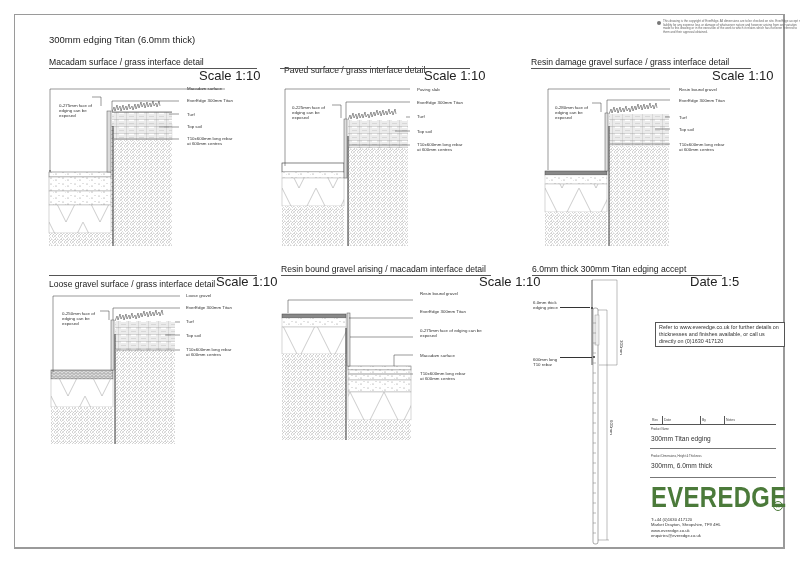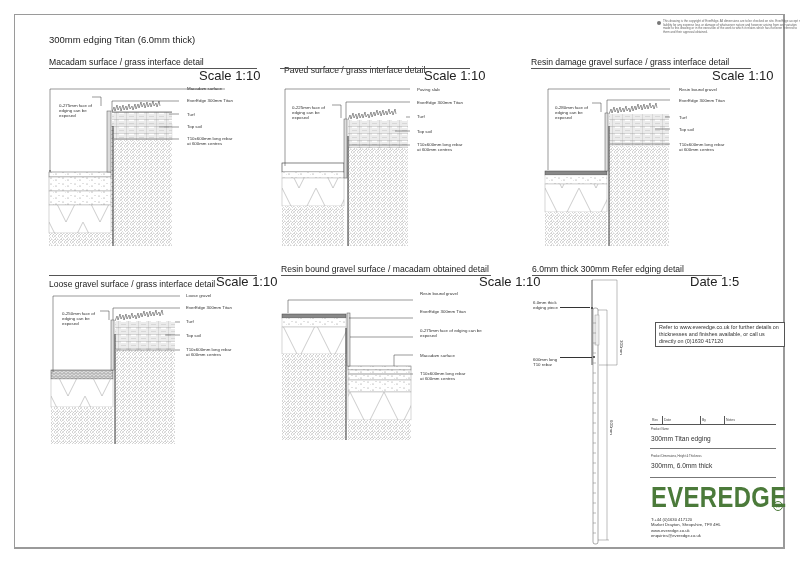--- a/index.html
+++ b/index.html
@@ -183,21 +183,21 @@
   </svg>
   <div class="abs lbl" style="left:186px;top:293px;">Loose gravel</div>
   <div class="abs lbl" style="left:186px;top:305px;">EverEdge 300mm Titan</div>
   <div class="abs lbl" style="left:186px;top:319px;">Turf</div>
   <div class="abs lbl" style="left:186px;top:333px;">Top soil</div>
   <div class="abs lbl" style="left:186px;top:347px;"><span>T10x600mm long rebar</span><br><span>at 600mm centres</span></div>
   <div class="abs lbl" style="left:62px;top:311px;"><span>0-250mm face of</span><br><span>edging can be</span><br><span>exposed</span></div>
 </div>
 
 <div>
-  <div class="abs det-title" style="left:281px;top:264px;">Resin bound gravel surface / macadam obtained detail</div>
+  <div class="abs det-title" style="left:281px;top:264px;">Resin bound gravel arising / macadam interface detail</div>
   <div class="abs det-rule" style="left:281px;top:275px;width:210px;"></div>
   <div class="abs scale" style="left:479px;top:274px;">Scale 1:10</div>
 
   <svg style="left:282px;top:290px;" width="140" height="150">
     <rect x="0" y="24" width="64" height="4" fill="#888" stroke="#444" stroke-width="0.5"></rect>
     <rect x="0" y="28" width="64" height="9" fill="url(#gravel)" stroke="#999" stroke-width="0.3"></rect>
     <rect x="0" y="37" width="64" height="27" fill="url(#hardcore)" stroke="#999" stroke-width="0.4"></rect>
     <rect x="0" y="64" width="64" height="86" fill="url(#subsoil)"></rect>
     <rect x="66" y="76" width="63" height="4" fill="url(#gravel)" stroke="#555" stroke-width="0.5"></rect>
     <rect x="66" y="80" width="63" height="10" fill="url(#gravel)" stroke="#888" stroke-width="0.4"></rect>
@@ -213,21 +213,21 @@
     <line x1="66" y1="84" x2="131" y2="84" stroke="#333" stroke-width="0.5"></line>
   </svg>
   <div class="abs lbl" style="left:420px;top:291px;">Resin bound gravel</div>
   <div class="abs lbl" style="left:420px;top:309px;">EverEdge 300mm Titan</div>
   <div class="abs lbl" style="left:420px;top:328px;"><span>0-275mm face of edging can be</span><br><span>exposed</span></div>
   <div class="abs lbl" style="left:420px;top:353px;">Macadam surface</div>
   <div class="abs lbl" style="left:420px;top:371px;"><span>T10x600mm long rebar</span><br><span>at 600mm centres</span></div>
 </div>
 
 <div>
-  <div class="abs det-title" style="left:532px;top:264px;">6.0mm thick 300mm Refer edging detail</div>
+  <div class="abs det-title" style="left:532px;top:264px;">6.0mm thick 300mm Titan edging accept</div>
   <div class="abs det-rule" style="left:532px;top:275px;width:190px;"></div>
   <div class="abs scale" style="left:690px;top:274px;">Date 1:5</div>
 
   <svg style="left:585px;top:275px;" width="50" height="270">
 
     <line x1="7" y1="5" x2="7" y2="90" stroke="#333" stroke-width="0.8"></line>
     <line x1="7" y1="5" x2="32" y2="5" stroke="#555" stroke-width="0.4"></line>
     <line x1="32" y1="5" x2="32" y2="90" stroke="#555" stroke-width="0.4"></line>
 
     <rect x="8" y="33" width="5" height="236" rx="2" fill="#fff" stroke="#555" stroke-width="0.5"></rect>

